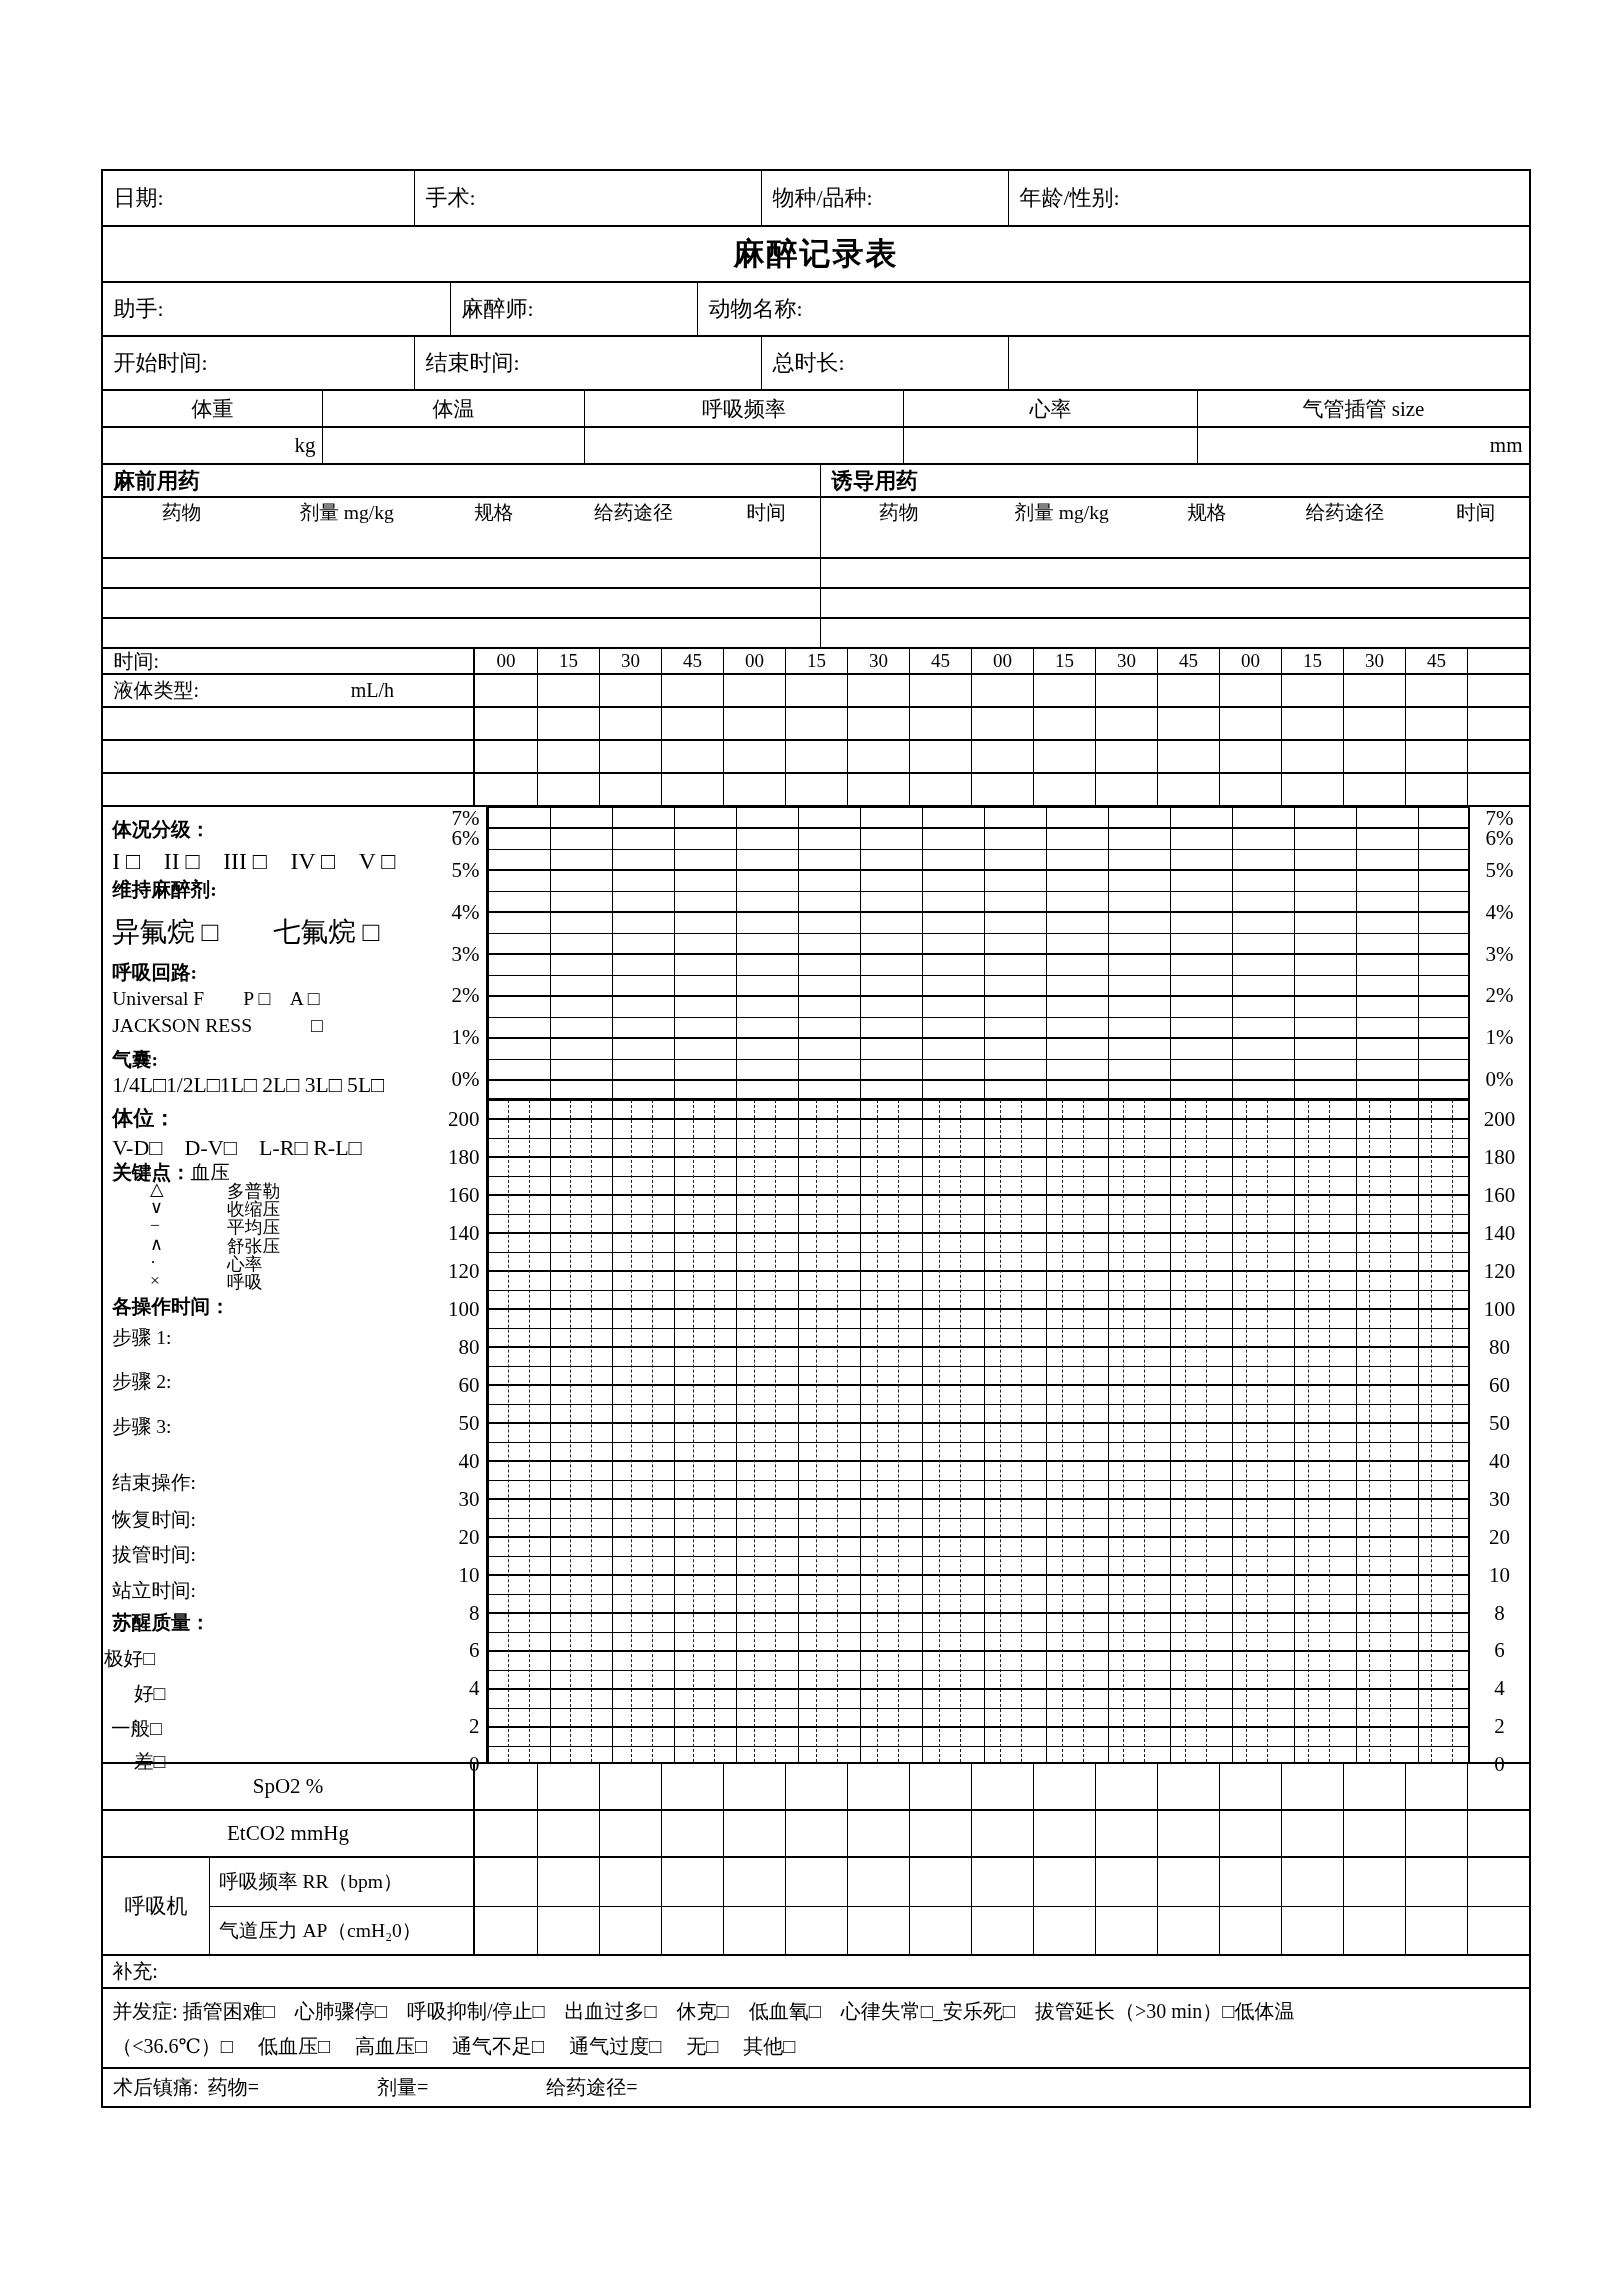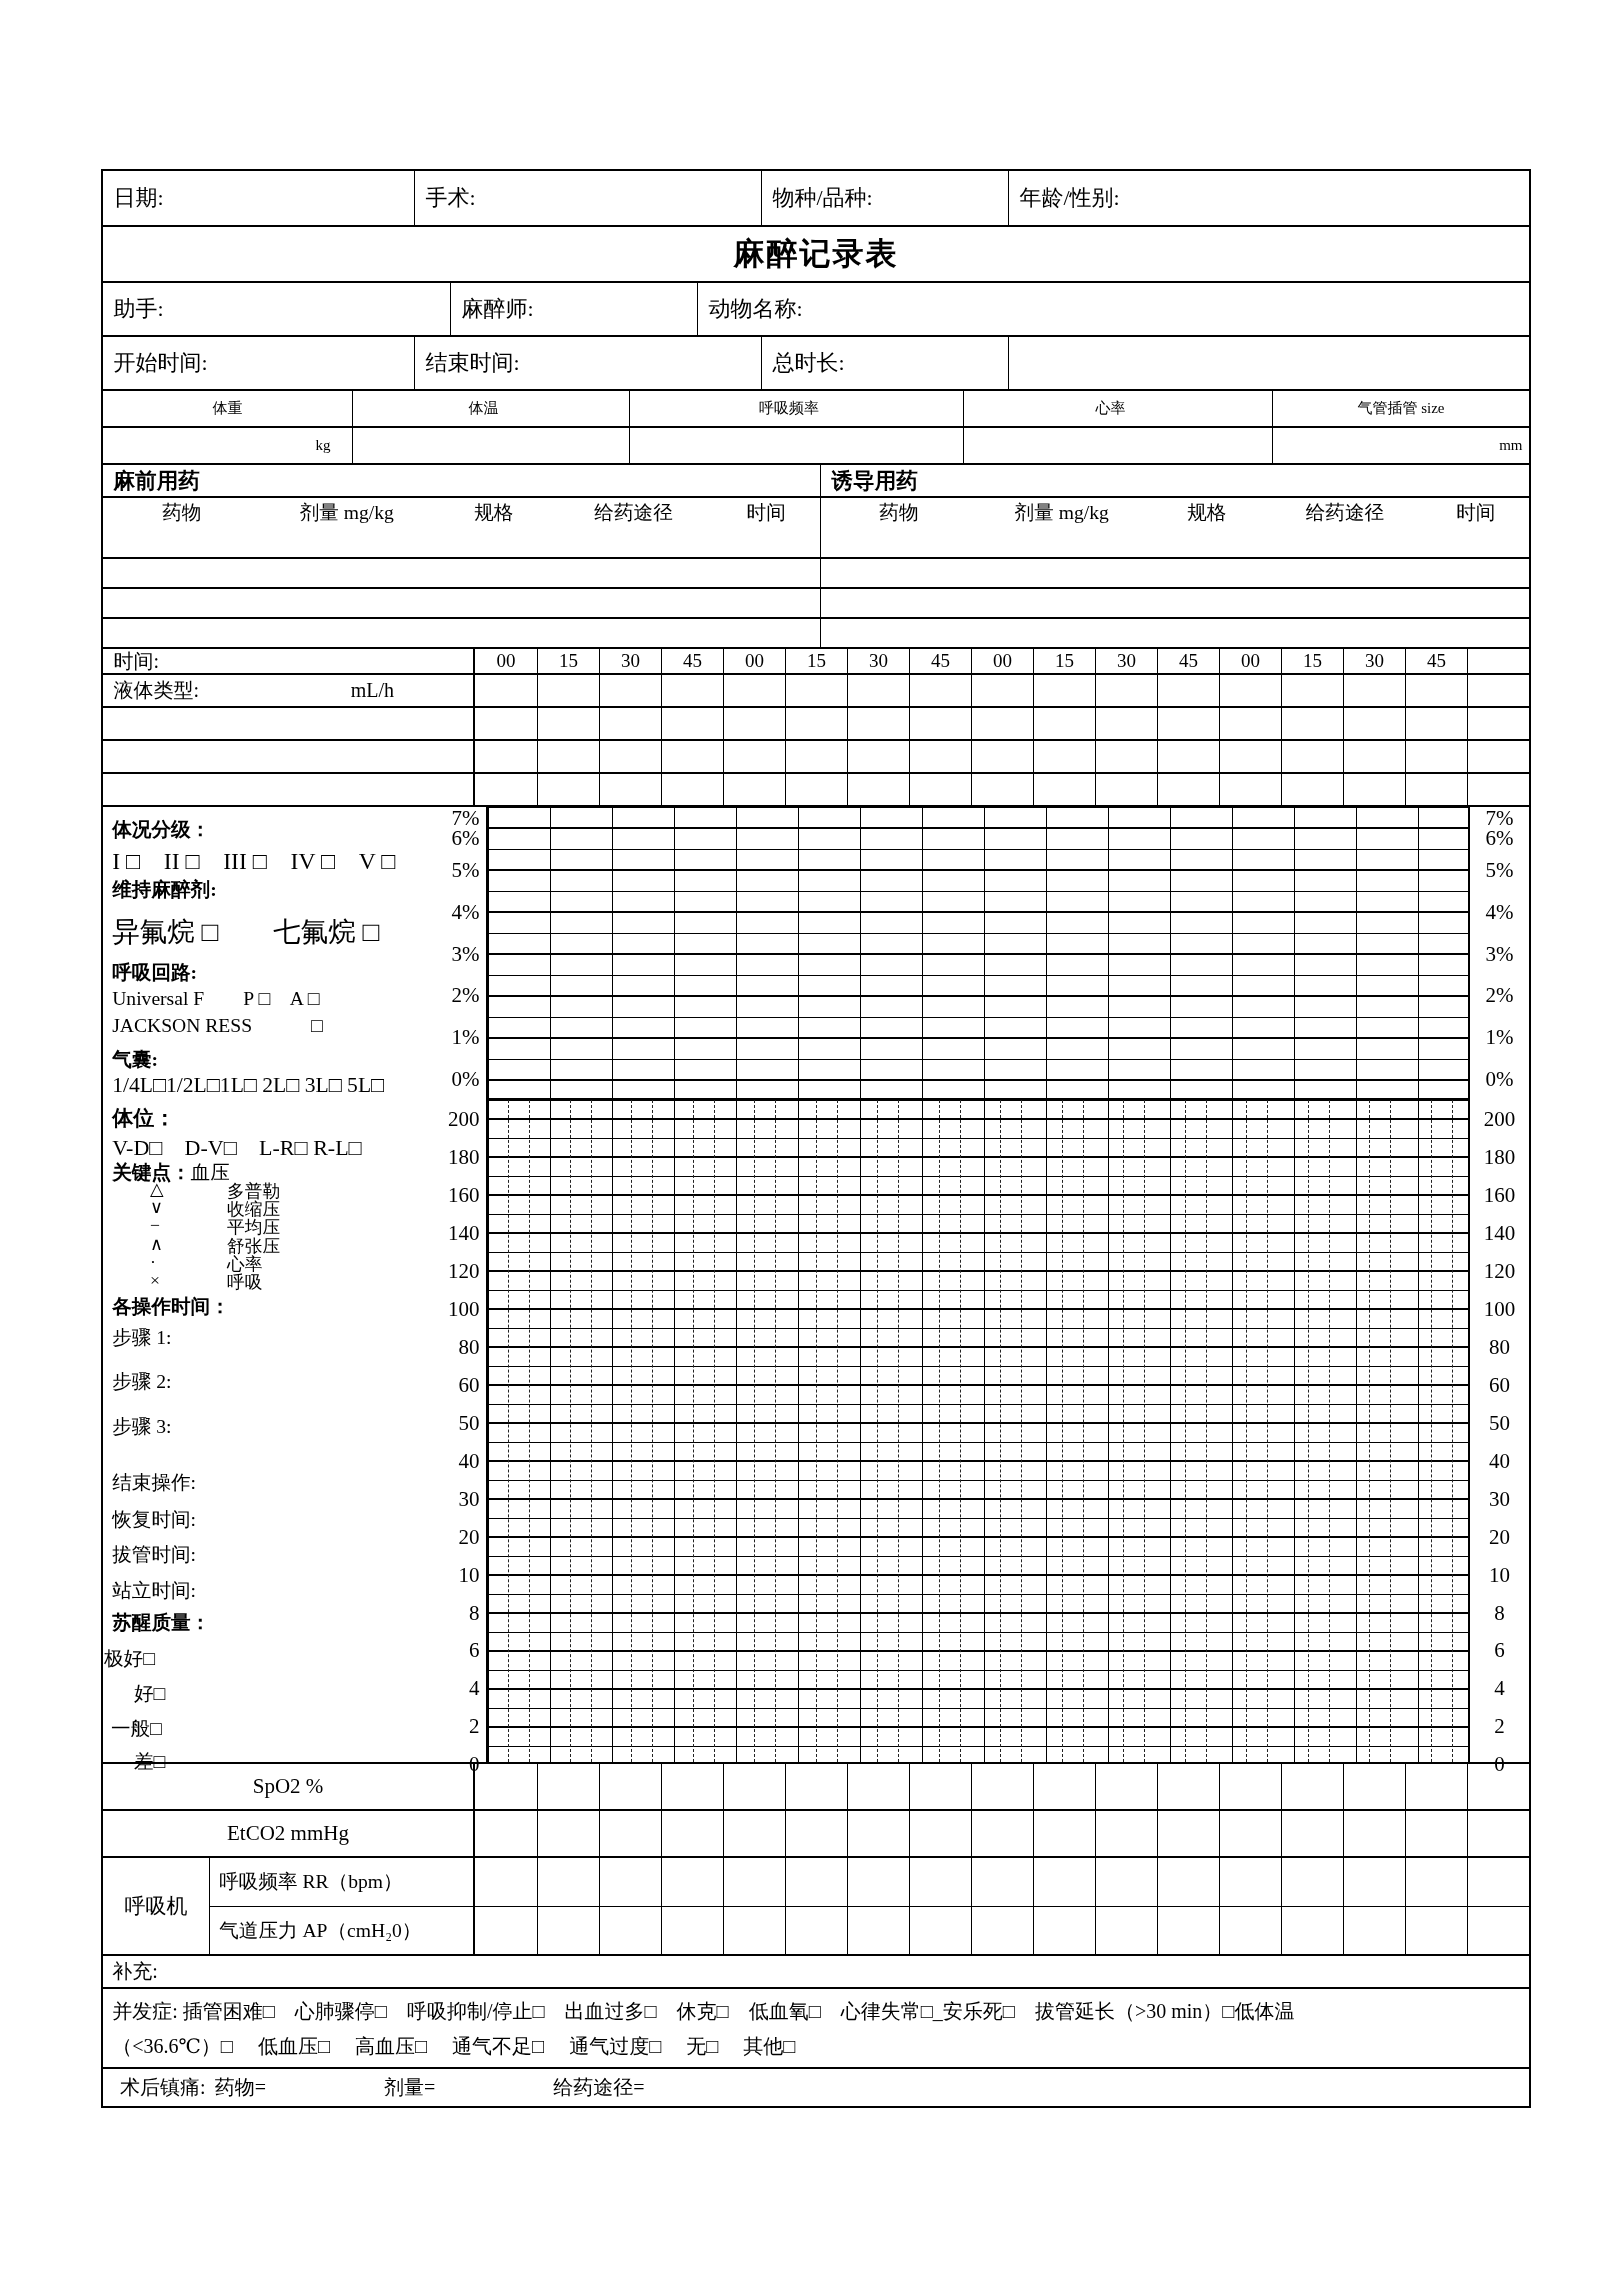--- a/index.html
+++ b/index.html
@@ -21,21 +21,21 @@
   .title-row { height:56px; justify-content:center; align-items:center; }
   .title-row .t { font-size:31px; font-weight:bold; letter-spacing:2px; }
 
   
   .info-row { height:54px; }
   .info-row .cell { font-size:22px; padding-left:10.5px; }
   .iw1{width:311px;} .iw2{width:347px;} .iw3{width:247px;} .iw4{flex:1;}
 
   
   .vs-row { height:37px; }
-  .vs-row .cell { font-size:15px; justify-content:center;margin-left:15px; }
+  .vs-row .cell { font-size:21px; justify-content:center; }
   .vs-row .cell.val { justify-content:flex-end; padding-right:6.5px; }
   .vw1{width:219px;} .vw2{width:262px;} .vw3{width:319px;} .vw4{width:294px;} .vw5{flex:1;}
 
   
   .med-title-row { height:33px; }
   .med-title-row .cell { font-size:21.6px; font-weight:bold; padding-left:10.5px; }
   .half { width:717px; } .half2 { flex:1; }
   .med-cols-row { height:31px; }
   .med-cols-row .half, .med-cols-row .half2 { display:flex; align-items:center; }
   .med-cols-row span { display:inline-block; text-align:center; font-size:19.6px; }
@@ -96,21 +96,21 @@
                 justify-content:center; align-items:center; font-size:21px; }
   .vent-body { flex:1; display:flex; flex-direction:column;align-items:center; }
   .vent-sub { flex:1; display:flex; border-top:1.3px solid #000; }
   .vent-sub:first-child { border-top:none; }
   .vent-sub .sublab { width:265px; border-right:2px solid #000; display:flex;
                       align-items:center; padding-left:9.2px; font-size:19.6px; }
   .vent-sub .cells17 .c { font-size:18.3px; }
 
   .supp-row { height:33px; font-size:20px; padding-left:9.2px; align-items:center; }
   .comp-row { height:80px; display:block; font-size:20px; padding:5.2px 0 0 9.2px; line-height:1.72; }
-  .post-row { height:39px; font-size:20px; align-items:center; padding-left:17px; }
+  .post-row { height:39px; font-size:20px; align-items:center; padding-left:10px; }
   .post-row span { margin-right:118px; }
   .post-row .pl { margin-right:9.2px; font-weight:normal; }
 </style>
 </head>
 <body>
 
 <div class="form">
 
   <div class="row info-row">
     <div class="cell iw1">日期:</div>

